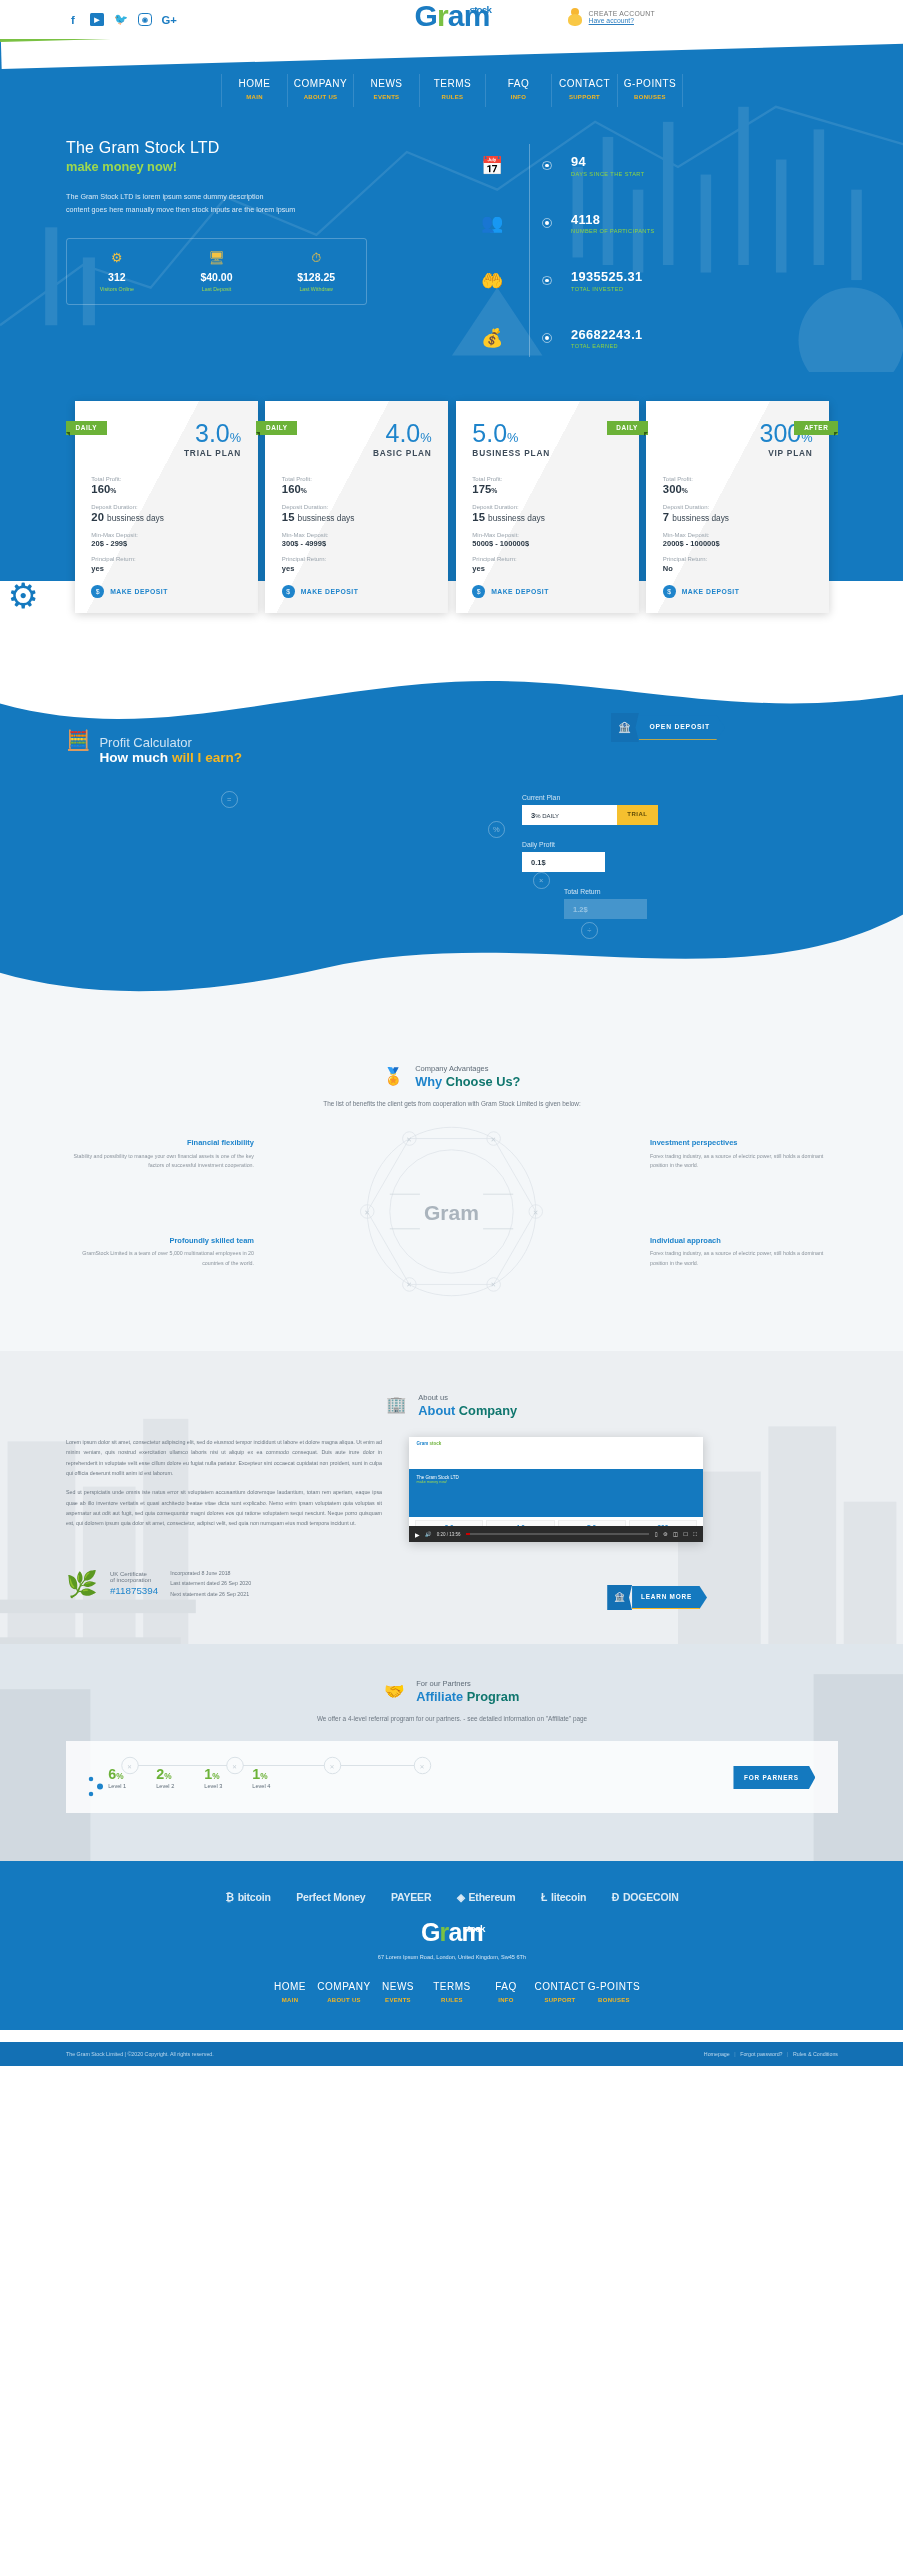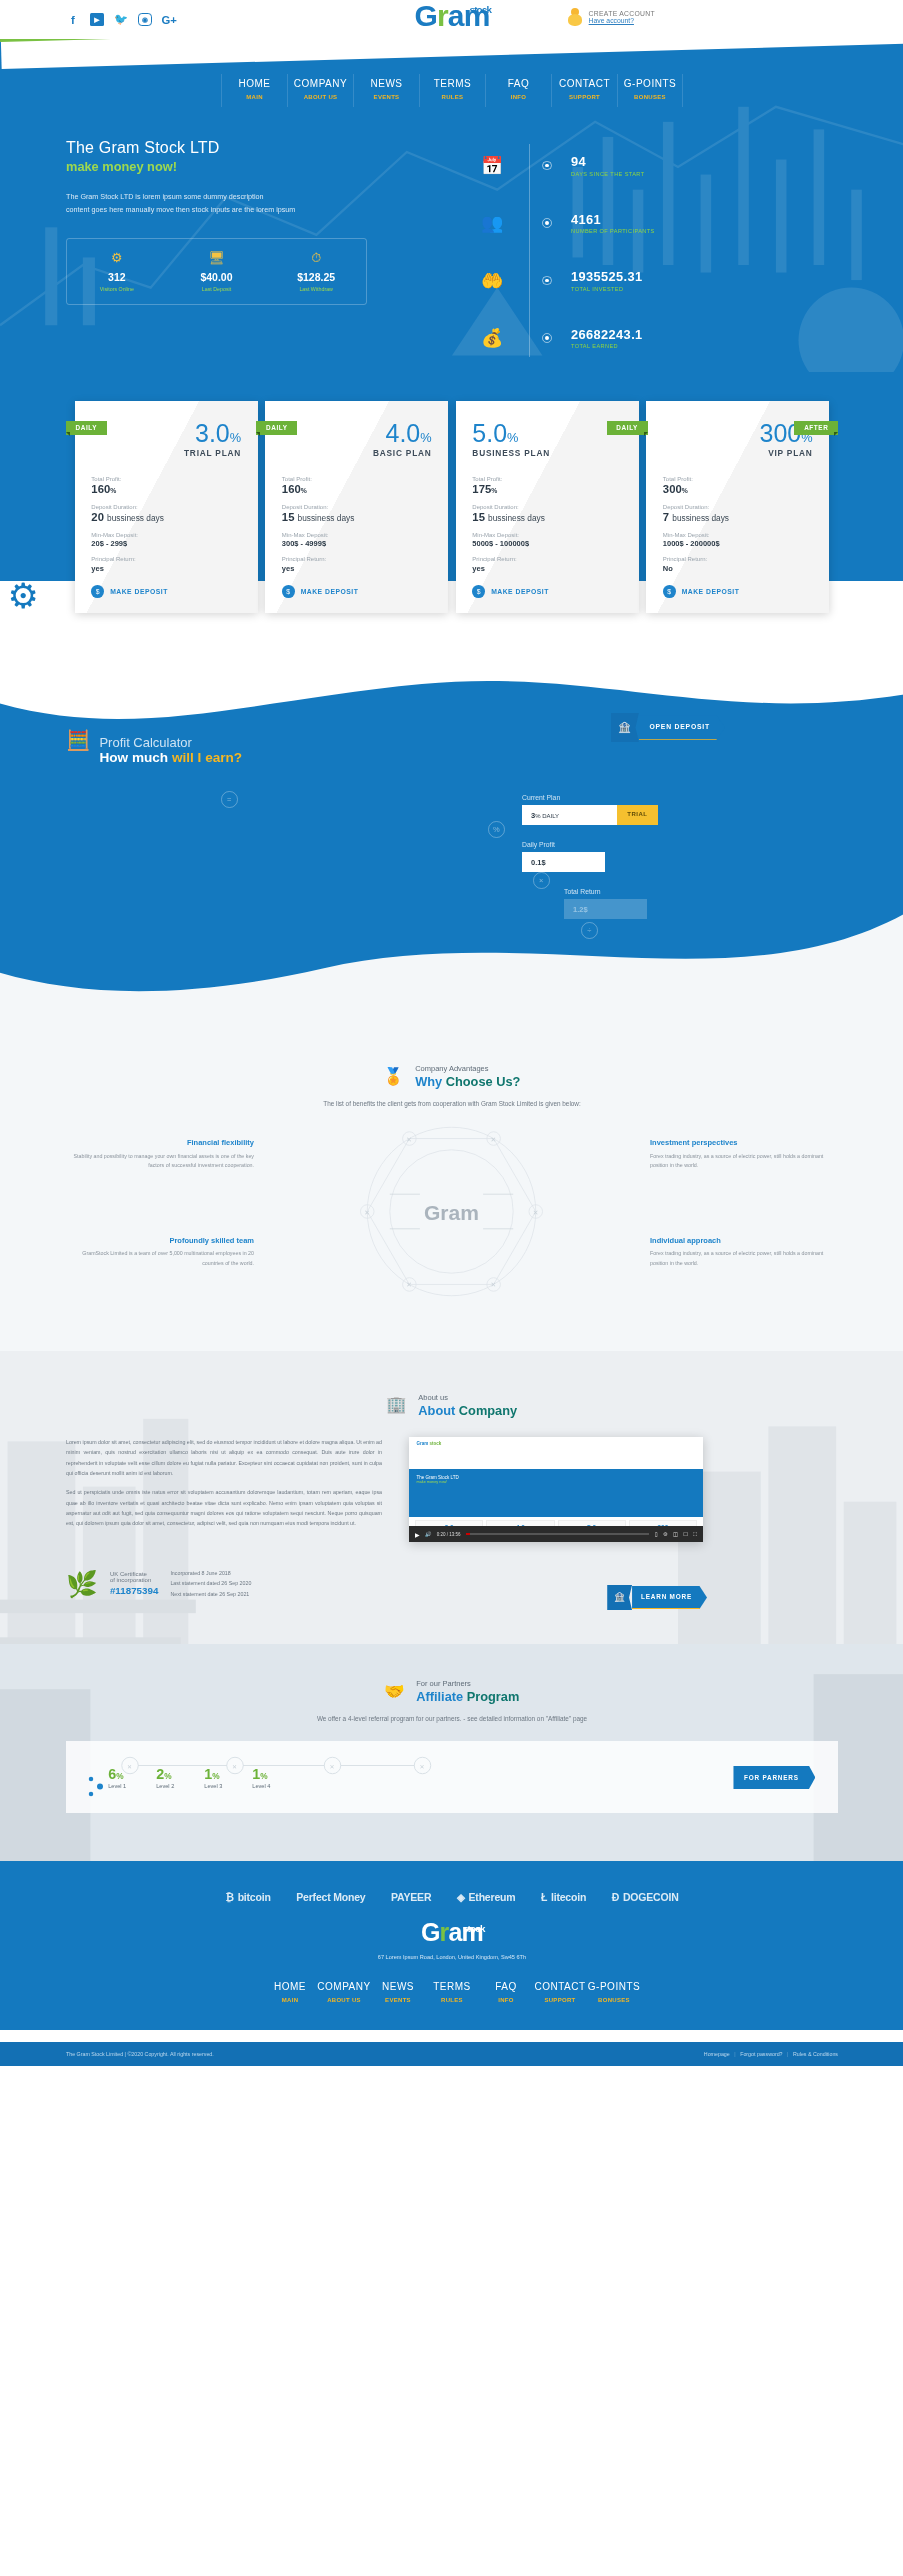--- a/index.html
+++ b/index.html
@@ -214,21 +214,21 @@
   .video-ctrl { background:#2b2b2b; display:flex; align-items:center; gap:5.3px; padding:4.5px 6px; }
   .video-ctrl .pl { color:#fff; font-size:6px; }
   .video-ctrl .bar { flex:1; height:1.5px; background:#555; position:relative; }
   .video-ctrl .bar::after { content:""; position:absolute; left:0; top:0; height:1.5px; width:2%; background:#c00; }
   .video-ctrl .tm { color:#ddd; font-size:4.5px; }
   .video-ctrl .ic { color:#ddd; font-size:5.3px; }
 
   .cert-row { display:flex; align-items:center; gap:12px; margin-top:25.6px; position:relative; z-index:4; }
   .cert-ico { font-size:25.6px; color:#6cb238; }
   .cert-a .ca1 { font-size:6px; color:#6d7883; }
-  .cert-a .ca2 { font-size:9.8px; color:#1e84cb; font-weight:bold; margin-top:1.5px; }
+  .cert-a .ca2 { font-size:9.8px; color:#1e84cb; font-weight:normal; margin-top:1.5px; }
   .cert-b div { font-size:5.3px; color:#6d7883; line-height:2; }
   .learn-more {
     position:absolute; right:131px; bottom:-10.5px; display:flex; align-items:center; z-index:6;
   }
   .lm-tab { background:#1370b4; padding:7.5px 6.8px; clip-path:polygon(0 0,100% 0,88% 50%,100% 100%,0 100%); color:#8fc4e8; font-size:9px; }
   .lm-main { background:#1479bf; color:#fff; font-size:6.4px; font-weight:bold; letter-spacing:0.8px;
     padding:7.5px 15px 7.5px 9px; clip-path:polygon(0 0,90% 0,100% 50%,90% 100%,0 100%); border-bottom:1.5px solid #f5b622; }
 
   
   .affiliate { position:relative; padding:35px 66px 48px; background:#dfe6ec; overflow:hidden; }
@@ -374,21 +374,21 @@
           <div class="count-dot"></div>
           <div class="count-txt">
             <div class="count-num">94</div>
             <div class="count-lbl">DAYS SINCE THE START</div>
           </div>
         </div>
         <div class="count-row">
           <div class="count-ico">👥</div>
           <div class="count-dot"></div>
           <div class="count-txt">
-            <div class="count-num">4161</div>
+            <div class="count-num">4118</div>
             <div class="count-lbl">NUMBER OF PARTICIPANTS</div>
           </div>
         </div>
         <div class="count-row">
           <div class="count-ico">🤲</div>
           <div class="count-dot"></div>
           <div class="count-txt">
             <div class="count-num">1935525.31</div>
             <div class="count-lbl">TOTAL INVESTED</div>
           </div>
@@ -507,21 +507,21 @@
             <div class="prow">
                 <div class="plabel">Total Profit:</div>
               <div class="pval"><span>300</span><small>%</small></div>
               </div>
             <div class="prow">
                 <div class="plabel">Deposit Duration:</div>
               <div class="pval"><span>7</span> <span class="unit">bussiness days</span></div>
               </div>
             <div class="prow">
                 <div class="plabel">Min-Max Deposit:</div>
-              <div class="pval small">1000$ - 200000$</div>
+              <div class="pval small">2000$ - 100000$</div>
               </div>
             <div class="prow">
                 <div class="plabel">Principal Return:</div>
               <div class="pval small">No</div>
               </div>
           </div>
           <div class="deposit-btn">
             <div class="dep-ico">$</div>
             <div class="dep-lbl">MAKE DEPOSIT</div>
           </div>

